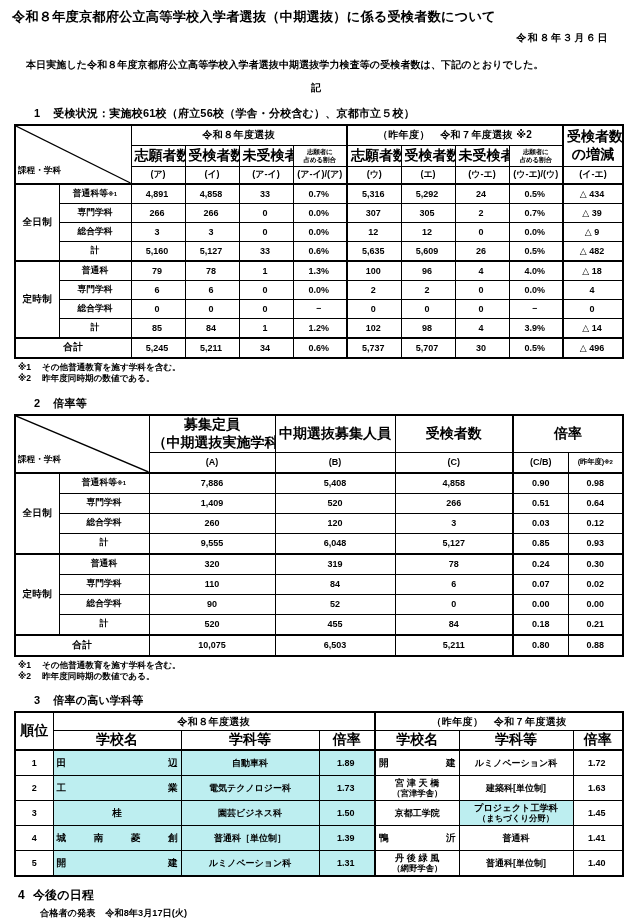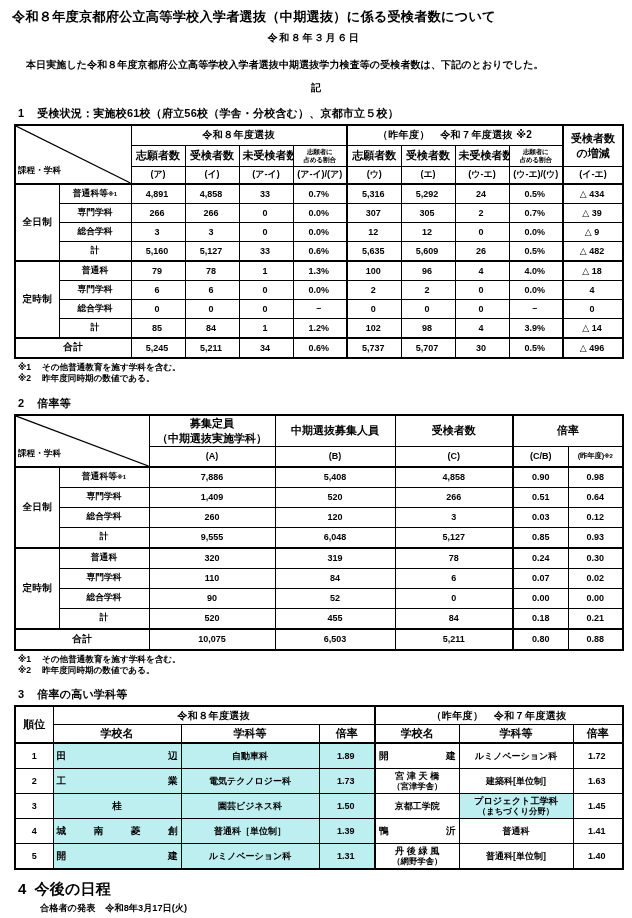--- a/index.html
+++ b/index.html
@@ -25,44 +25,44 @@
 
   
   .doc-title {
     font-size: 13.2px;
     font-weight: bold;
     letter-spacing: 0.2px;
     margin: 9px 0 0 0;
     line-height: 1.2;
   }
   .doc-date {
-    text-align: center;
+    text-align: right;
     font-size: 10px;
     font-weight: bold;
     letter-spacing: 1.6px;
-    margin: 6px 4px 0 0;
+    margin: 6px 11px 0 0;
   }
   .lead {
     font-size: 10px;
     font-weight: bold;
     margin: 13px 0 0 14px;
     letter-spacing: 0.1px;
   }
   .ki {
     text-align: center;
     font-size: 10px;
     font-weight: bold;
     margin: 9px 0 0 0;
   }
 
   
   .sec-head {
     font-size: 11px;
     font-weight: bold;
-    margin: 11px 0 3px 6px;
+    margin: 11px 0 3px 22px;
     letter-spacing: 0.2px;
   }
   .sec-head .num { margin-right: 8px; }
 
   .notes {
     font-size: 8.6px;
     font-weight: bold;
     line-height: 1.32;
     margin: 3px 0 0 6px;
   }
@@ -112,21 +112,21 @@
     font-size: 8.6px;
     font-weight: bold;
     white-space: nowrap;
   }
   .vcat {
     font-size: 9.6px;
     letter-spacing: 0.3px;
   }
   .rowlabel { font-size: 8.8px; }
   .hdr-big { font-size: 10px; letter-spacing: 0.4px; }
-  .hdr-mid { font-size: 11px; }
+  .hdr-mid { font-size: 14px; }
 
   
   .t1 .hrow1 td { height: 19px; }
   .t1 .hrow2 td { height: 20px; }
   .t1 .hrow3 td { height: 16px; }
   .t1 tbody td { height: 18px; }
 
   
   .t2 .hrow1 td { height: 28px; }
   .t2 .hrow2 td { height: 19px; }
@@ -149,21 +149,21 @@
   }
   .two-line { font-size: 8.4px; line-height: 1.15; white-space: normal; }
   .two-line .t { font-size: 9.2px; display: block; }
   .two-line .b { font-size: 8.4px; display: block; }
 
   
   .sched {
     margin: 10px 0 0 6px;
   }
   .sched .h {
-    font-size: 15px;
+    font-size: 12px;
     font-weight: bold;
     letter-spacing: 0.2px;
   }
   .sched .h .n { margin-right: 8px; }
   .sched .sub {
     font-size: 9.2px;
     font-weight: bold;
     margin: 3px 0 0 22px;
   }
   .sched .sub .d { margin-left: 10px; }

